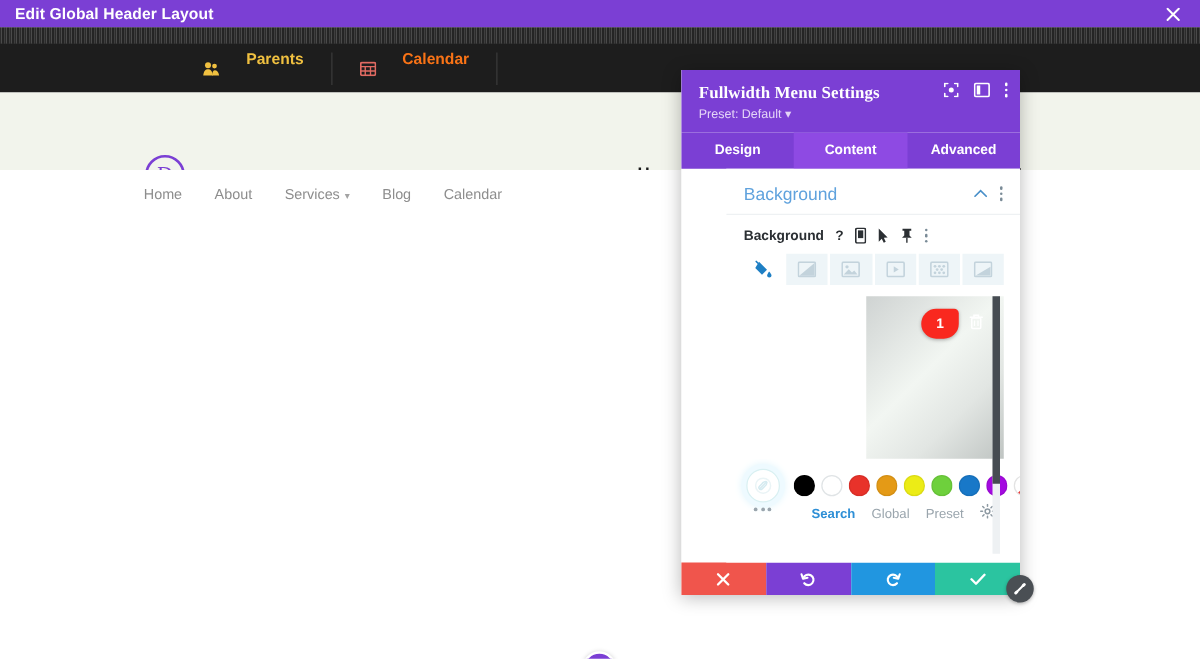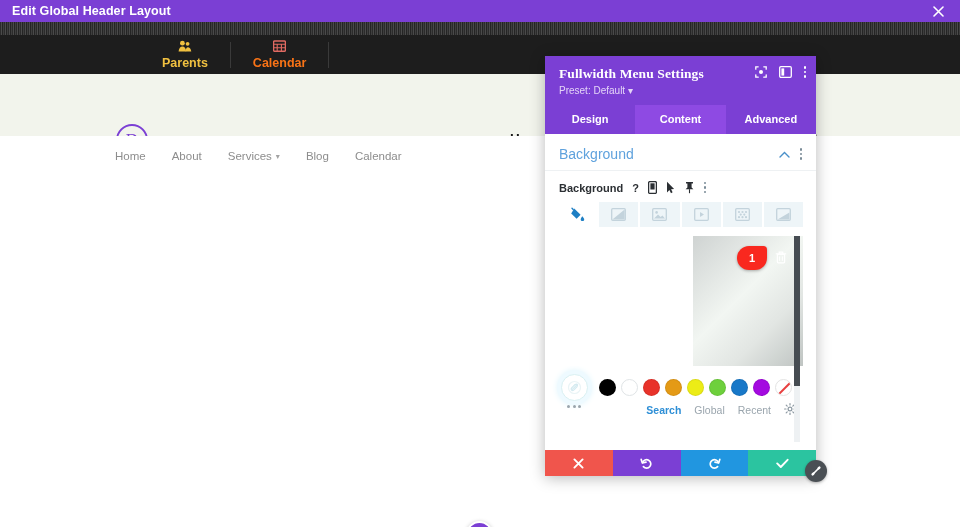--- a/index.html
+++ b/index.html
@@ -44,23 +44,23 @@
   .canvas { position:absolute; left:0; top:36px; width:960px; height:491px; background:#ffffff; }
 
   
   .utilbar {
     position:absolute; left:0; top:0; width:960px; height:38px;
     background:#1d1d1d;
     display:flex; align-items:center;
   }
   .util-items { display:flex; align-items:center; margin-left:140px; height:38px; }
   .util-item {
-    display:flex; align-items:center; gap:4px;
+    display:flex; gap:21px;
     font-size:12.5px; font-weight:bold; padding:0 22px;
-    height:30px; cursor:pointer; white-space:nowrap;flex-direction:column;
+    height:30px; cursor:pointer; white-space:nowrap;
   }
   .util-sep { width:1px; height:26px; background:#3a3a3a; }
   .util-icon { display:inline-flex; align-items:center; }
 
   .searchwrap {
     position:absolute; left:477px; top:42px;
     display:flex; height:26px; width:368px;
   }
   .search-input {
     width:327px; height:26px; border:none; outline:none;
@@ -133,21 +133,21 @@
   .vdots { display:flex; flex-direction:column; gap:2px; align-items:center; }
   .vdots i { width:2.5px; height:2.5px; background:#fff; border-radius:50%; display:block; }
 
   .modal-tabs { display:flex; background:#7b3fd4; }
   .modal-tab {
     flex:1; text-align:center; font-size:11px; color:#ffffff;
     padding:8px 0 9px 0; cursor:pointer; font-weight:bold;
   }
   .modal-tab.active { background:#8e4ae3; }
 
-  .modal-body { flex:1; background:#fff; overflow:hidden; position:relative; }
+  .modal-body { flex:1; background:#fff; overflow:hidden; position:relative;margin-left:36px; }
 
   .sec-header {
     display:flex; align-items:center; justify-content:space-between;
     padding:12px 14px 8px 14px;
     border-bottom:1px solid #eef1f3;
   }
   .sec-title { color:#5fa2dd; font-size:14px; }
   .sec-icons { display:flex; align-items:center; gap:10px; }
   .chev { color:#4a90c9; font-size:11px; cursor:pointer; }
   .vdots-dark i { background:#7a8b97; }
@@ -506,21 +506,21 @@
 
     <div class="hdots">
         <i></i>
         <i></i>
         <i></i>
       </div>
 
     <div class="palette-tabs">
       <span class="pt active">Search</span>
       <span class="pt">Global</span>
-      <span class="pt">Recent</span>
+      <span class="pt">Preset</span>
       <span>
         <svg width="12" height="12" viewBox="0 0 12 12">
           <circle cx="6" cy="6" r="1.9" fill="none" stroke="#8d99a2" stroke-width="1.2"></circle>
           <path d="M6 0.6 V2 M6 10 V11.4 M0.6 6 H2 M10 6 H11.4 M2.2 2.2 L3.2 3.2 M8.8 8.8 L9.8 9.8 M9.8 2.2 L8.8 3.2 M3.2 8.8 L2.2 9.8" stroke="#8d99a2" stroke-width="1.2" stroke-linecap="round"></path>
         </svg>
       </span>
     </div>
 
   </div>
 

